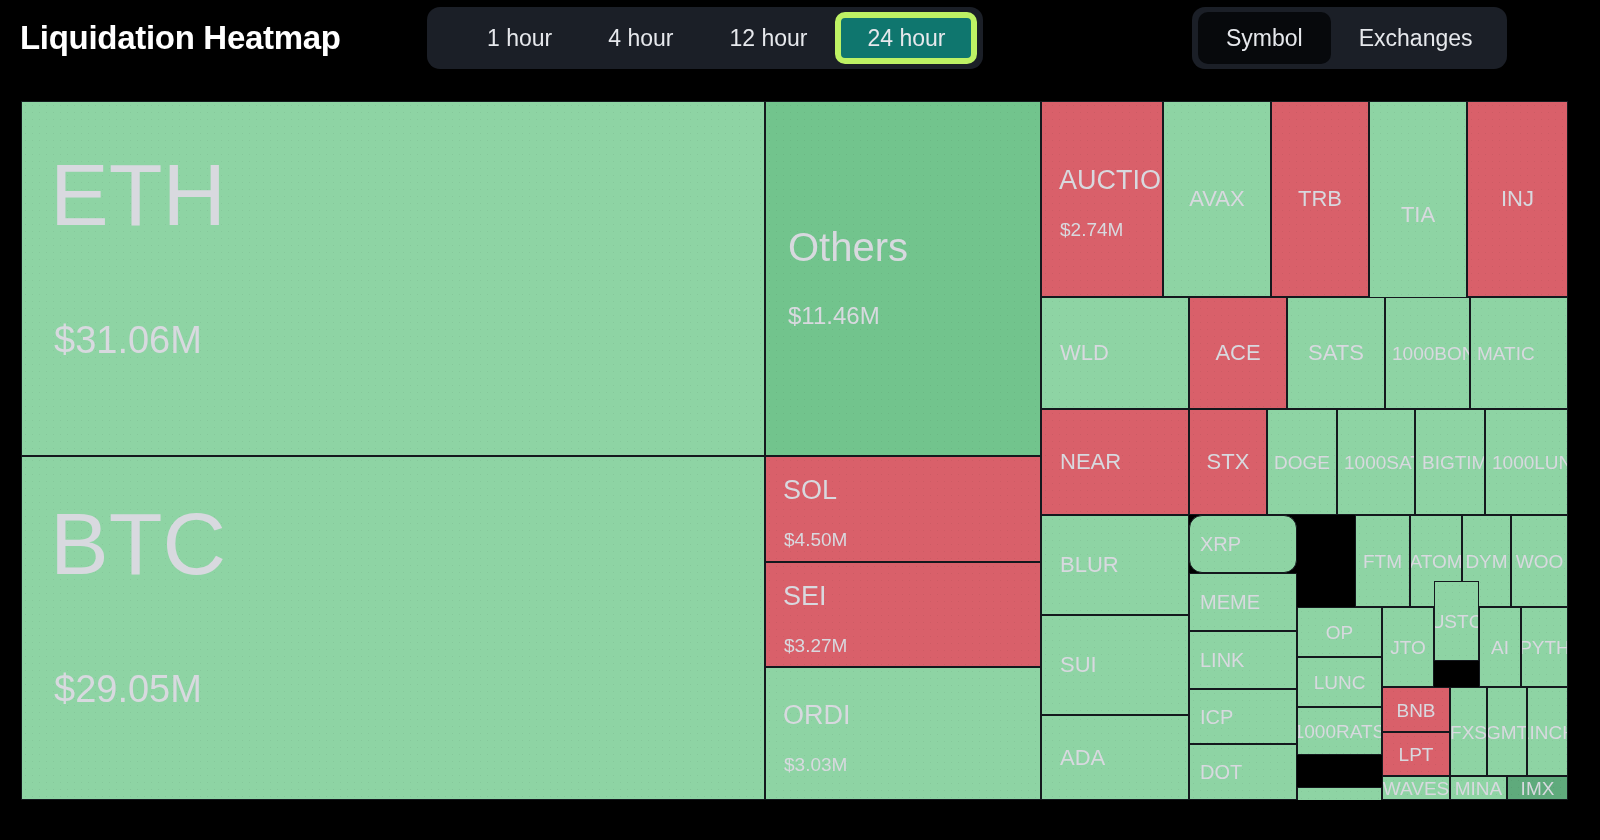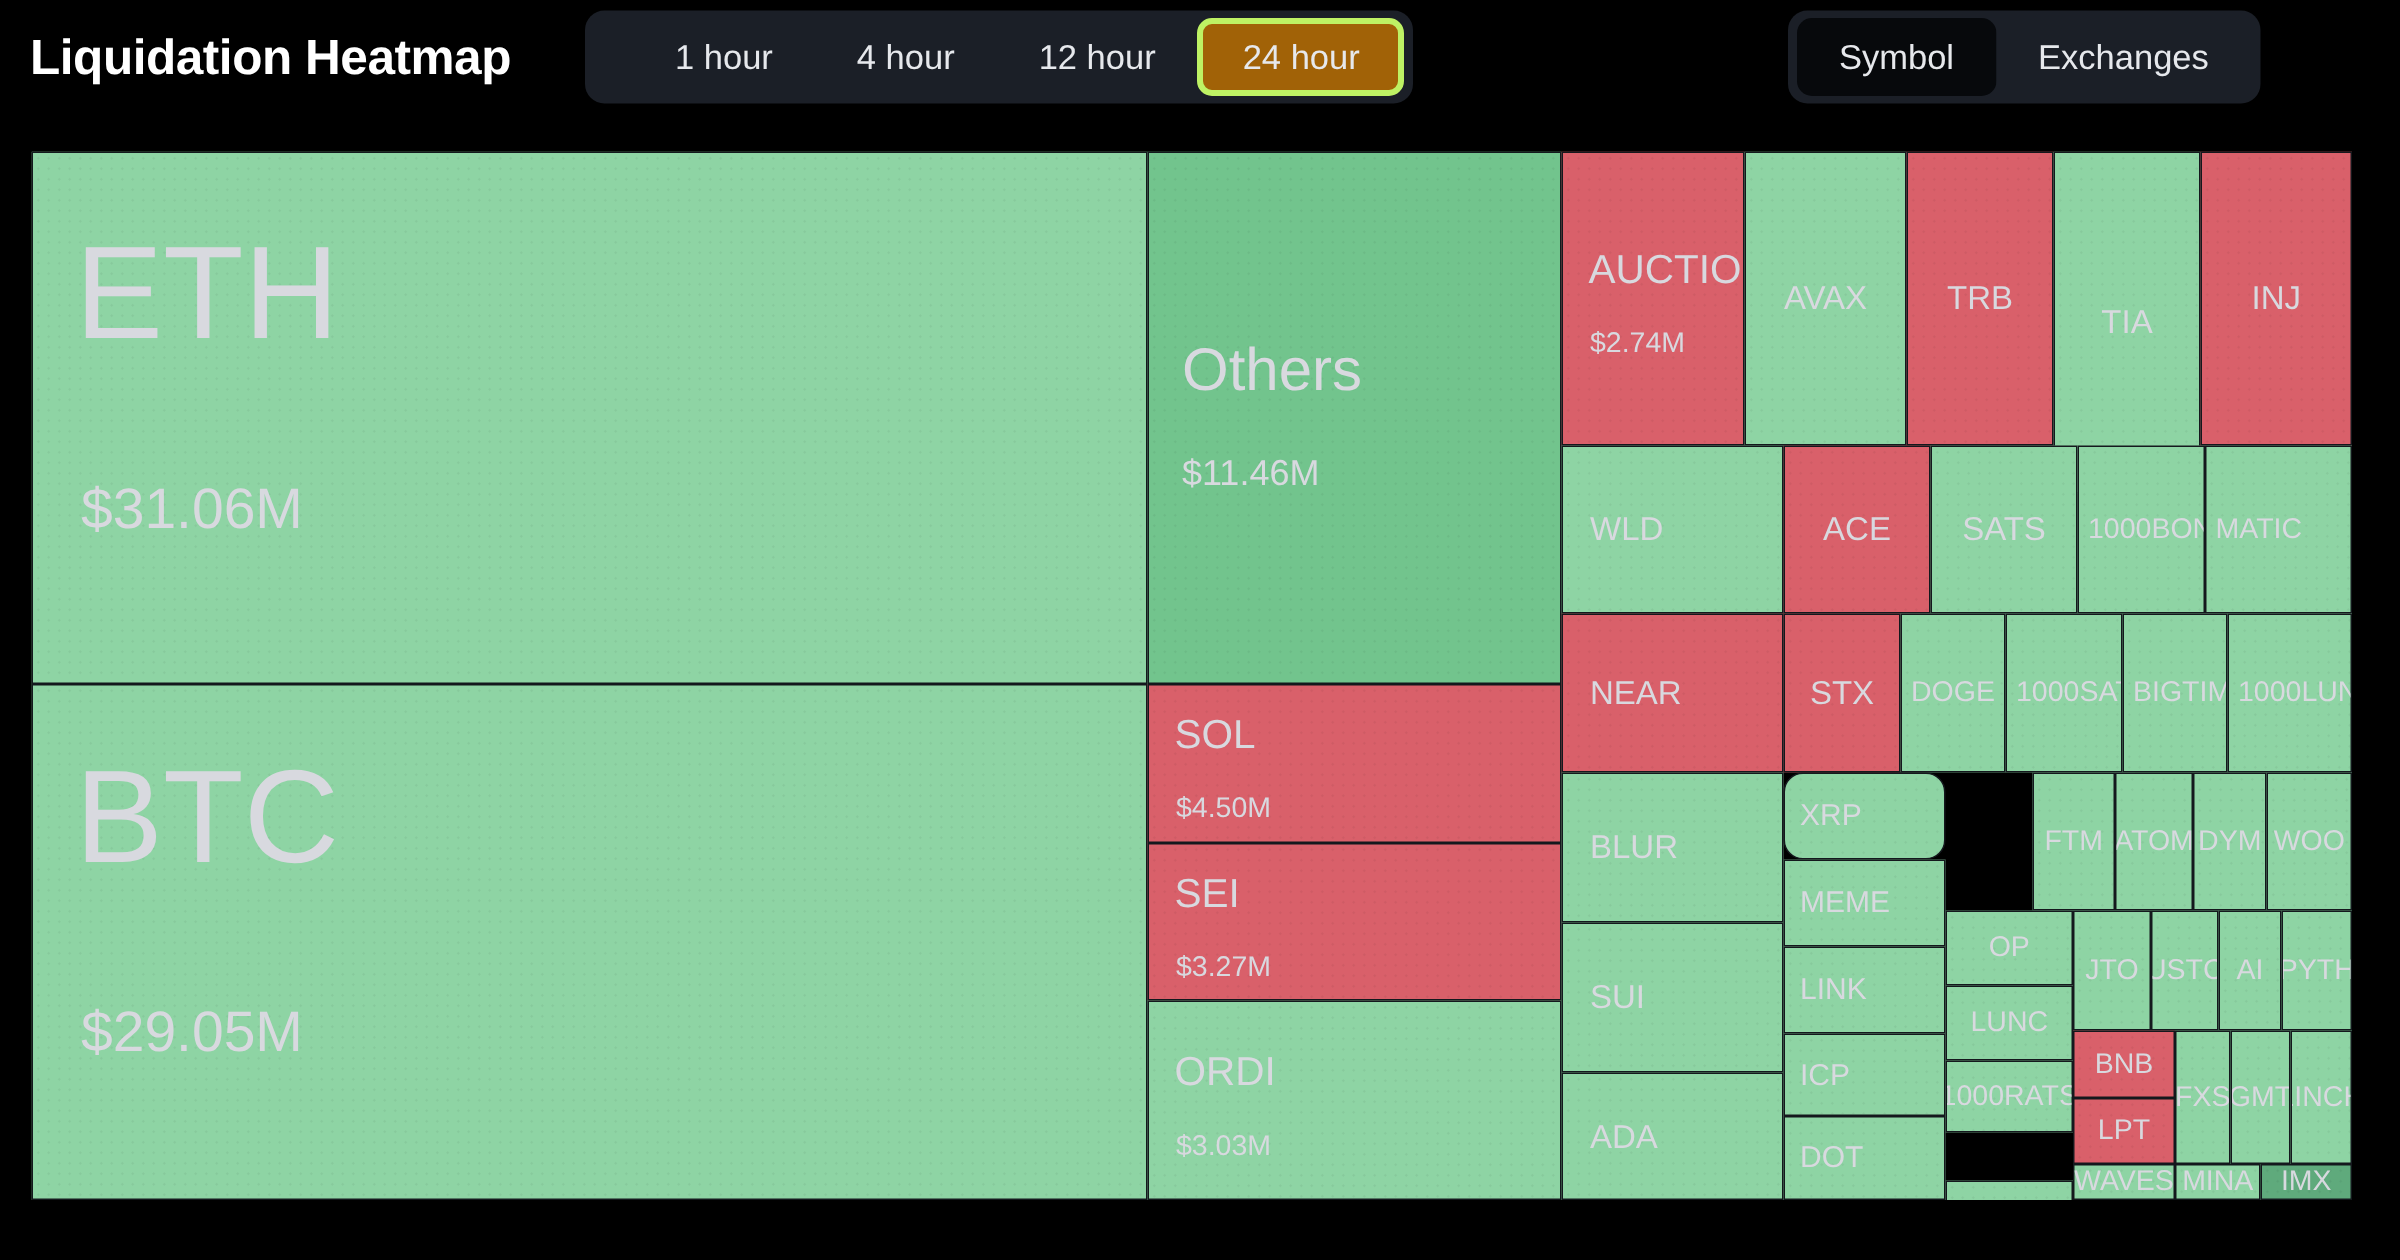--- a/index.html
+++ b/index.html
@@ -27,38 +27,38 @@
   }
   .seg-group {
     position: absolute; top: 50%;
     transform: translateY(-50%);
     background: #1b1f27;
     border-radius: 13px;
     display: flex; align-items: center;
     padding: 5px 6px;
     height: 62px;
   }
-  #timeframe-group { left: 390px; padding-left: 32px; }
+  #timeframe-group { left: 427px; padding-left: 32px; }
   #view-group { left: 1192px; }
   .seg-btn {
     display: flex; align-items: center; justify-content: center;
     height: 52px;
     padding: 0 26px;
     border-radius: 10px;
     font-size: 23px;
     color: #e6e8ec;
     background: transparent;
     border: 2px solid transparent;
     white-space: nowrap;
     cursor: pointer;
     font-family: "Liberation Sans", sans-serif;
   }
   .seg-btn.active {
-    background: #a16207;
-    border: 4px solid #bef264;
+    background: #0f766e;
+    border: 6px solid #bef264;
   }
   .seg-btn.active-plain {
     background: #07090c;
     border: 2px solid transparent;
   }
 
   
   #treemap {
     position: absolute;
     left: 21px; top: 101px;
@@ -242,21 +242,21 @@
     </div>
     <div class="tile sz-ctr-s" style="left: 1276px; top: 606px; width: 85px; height: 48px; background-color: rgb(142, 212, 164);">
       <div class="tile-label">1000RATS</div>
     </div>
     <div class="tile sz-ctr-s" style="left: 1276px; top: 686px; width: 85px; height: 45px; background-color: rgb(142, 212, 164);">
       <div class="tile-label">BAKE</div>
     </div>
     <div class="tile sz-ctr-s" style="left: 1361px; top: 506px; width: 52px; height: 80px; background-color: rgb(142, 212, 164);">
       <div class="tile-label">JTO</div>
     </div>
-    <div class="tile sz-ctr-s" style="left: 1413px; top: 506px; width: 45px; height: 80px; background-color: rgb(142, 212, 164);">
+    <div class="tile sz-ctr-s" style="left: 1413px; top: 480px; width: 45px; height: 80px; background-color: rgb(142, 212, 164);">
       <div class="tile-label">USTC</div>
     </div>
     <div class="tile sz-ctr-s" style="left: 1458px; top: 506px; width: 42px; height: 80px; background-color: rgb(142, 212, 164);">
       <div class="tile-label">AI</div>
     </div>
     <div class="tile sz-ctr-s" style="left: 1500px; top: 506px; width: 47px; height: 80px; background-color: rgb(142, 212, 164);">
       <div class="tile-label">PYTH</div>
     </div>
     <div class="tile sz-ctr-s" style="left: 1361px; top: 586px; width: 68px; height: 45px; background-color: rgb(217, 96, 106);">
       <div class="tile-label">BNB</div>

